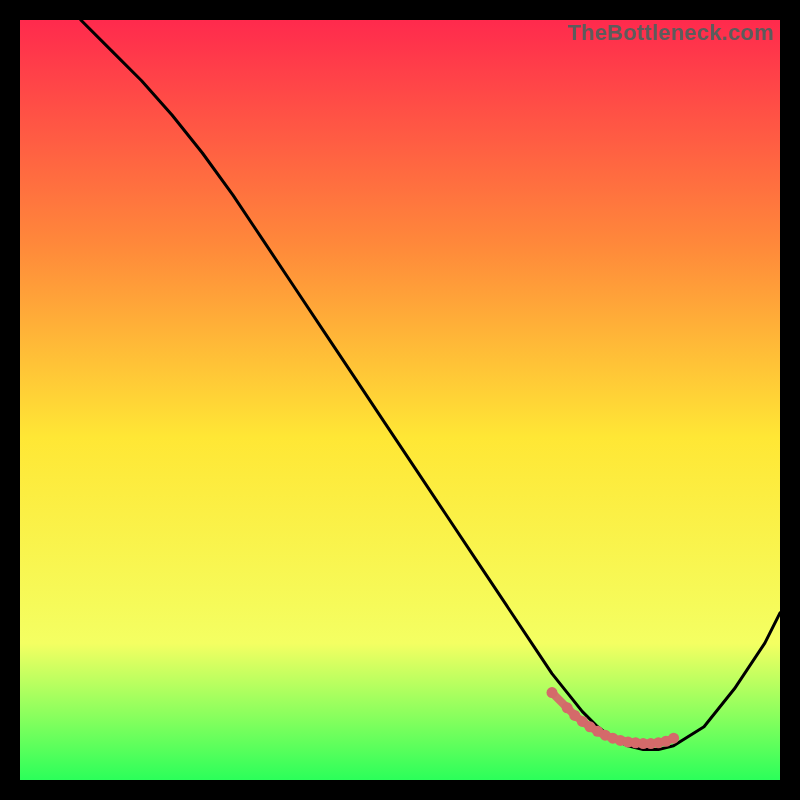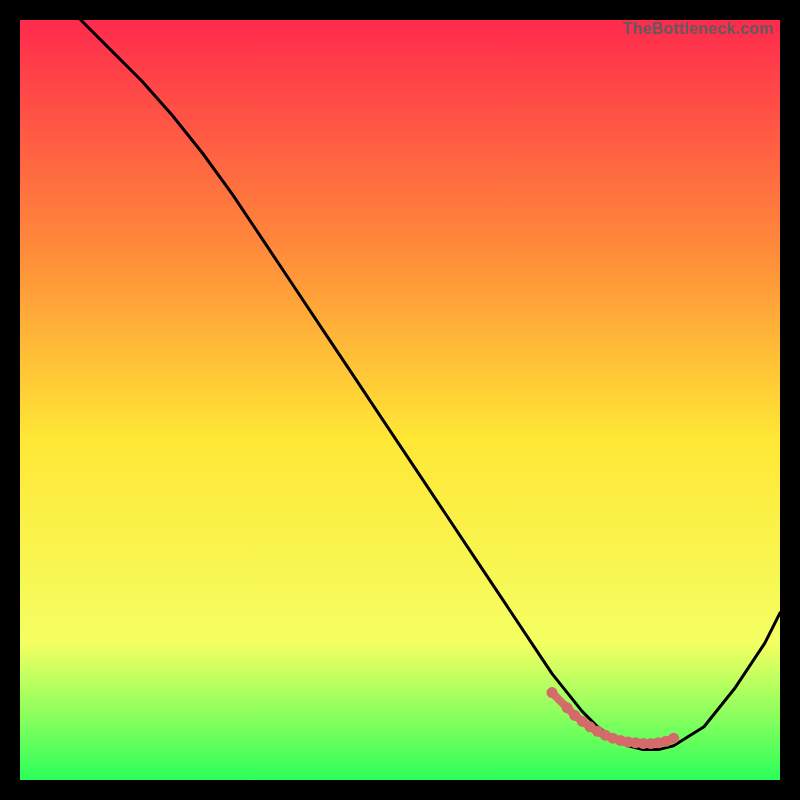--- a/index.html
+++ b/index.html
@@ -23,21 +23,21 @@
     left: 0;
     top: 0;
     width: 760px;
     height: 760px;
   }
   .watermark {
     position: absolute;
     top: 0px;
     right: 6px;
     font-family: Arial, Helvetica, sans-serif;
-    font-size: 16px;
+    font-size: 22px;
     font-weight: 600;
     color: #5c5c5c;
     letter-spacing: 0.2px;
     user-select: none;
   }
   svg {
     display: block;
   }
 </style>
 </head>

